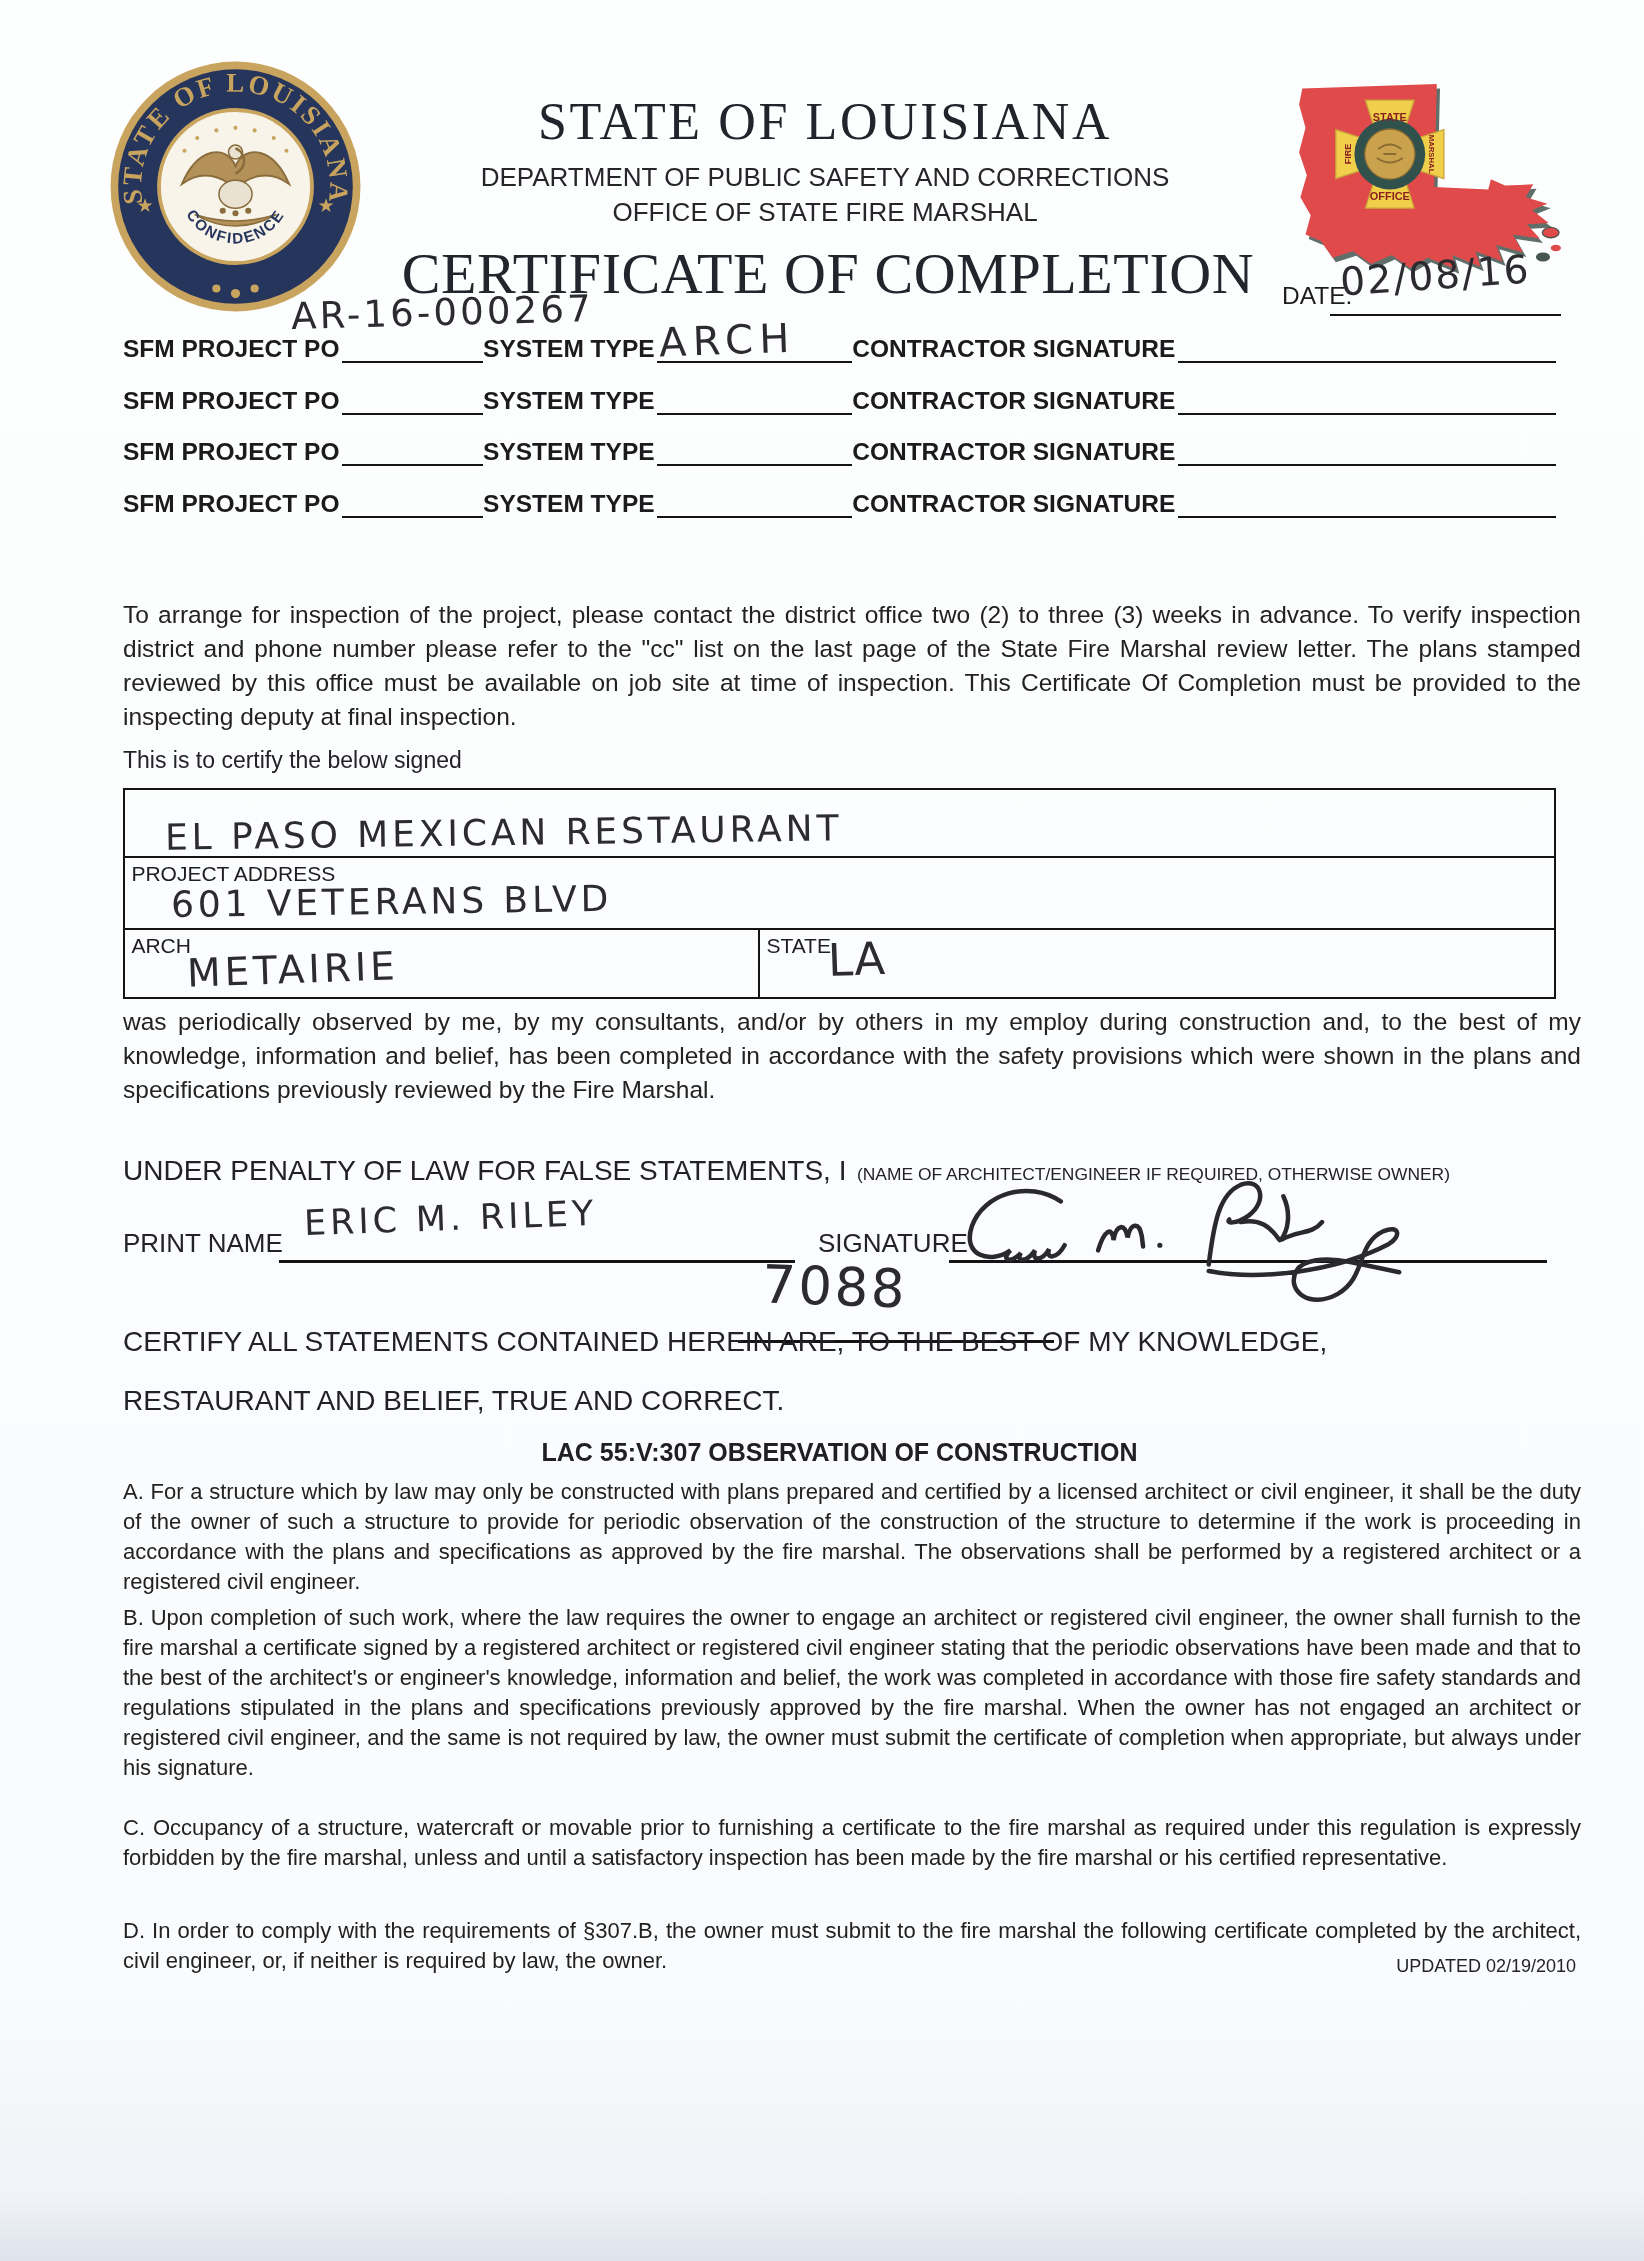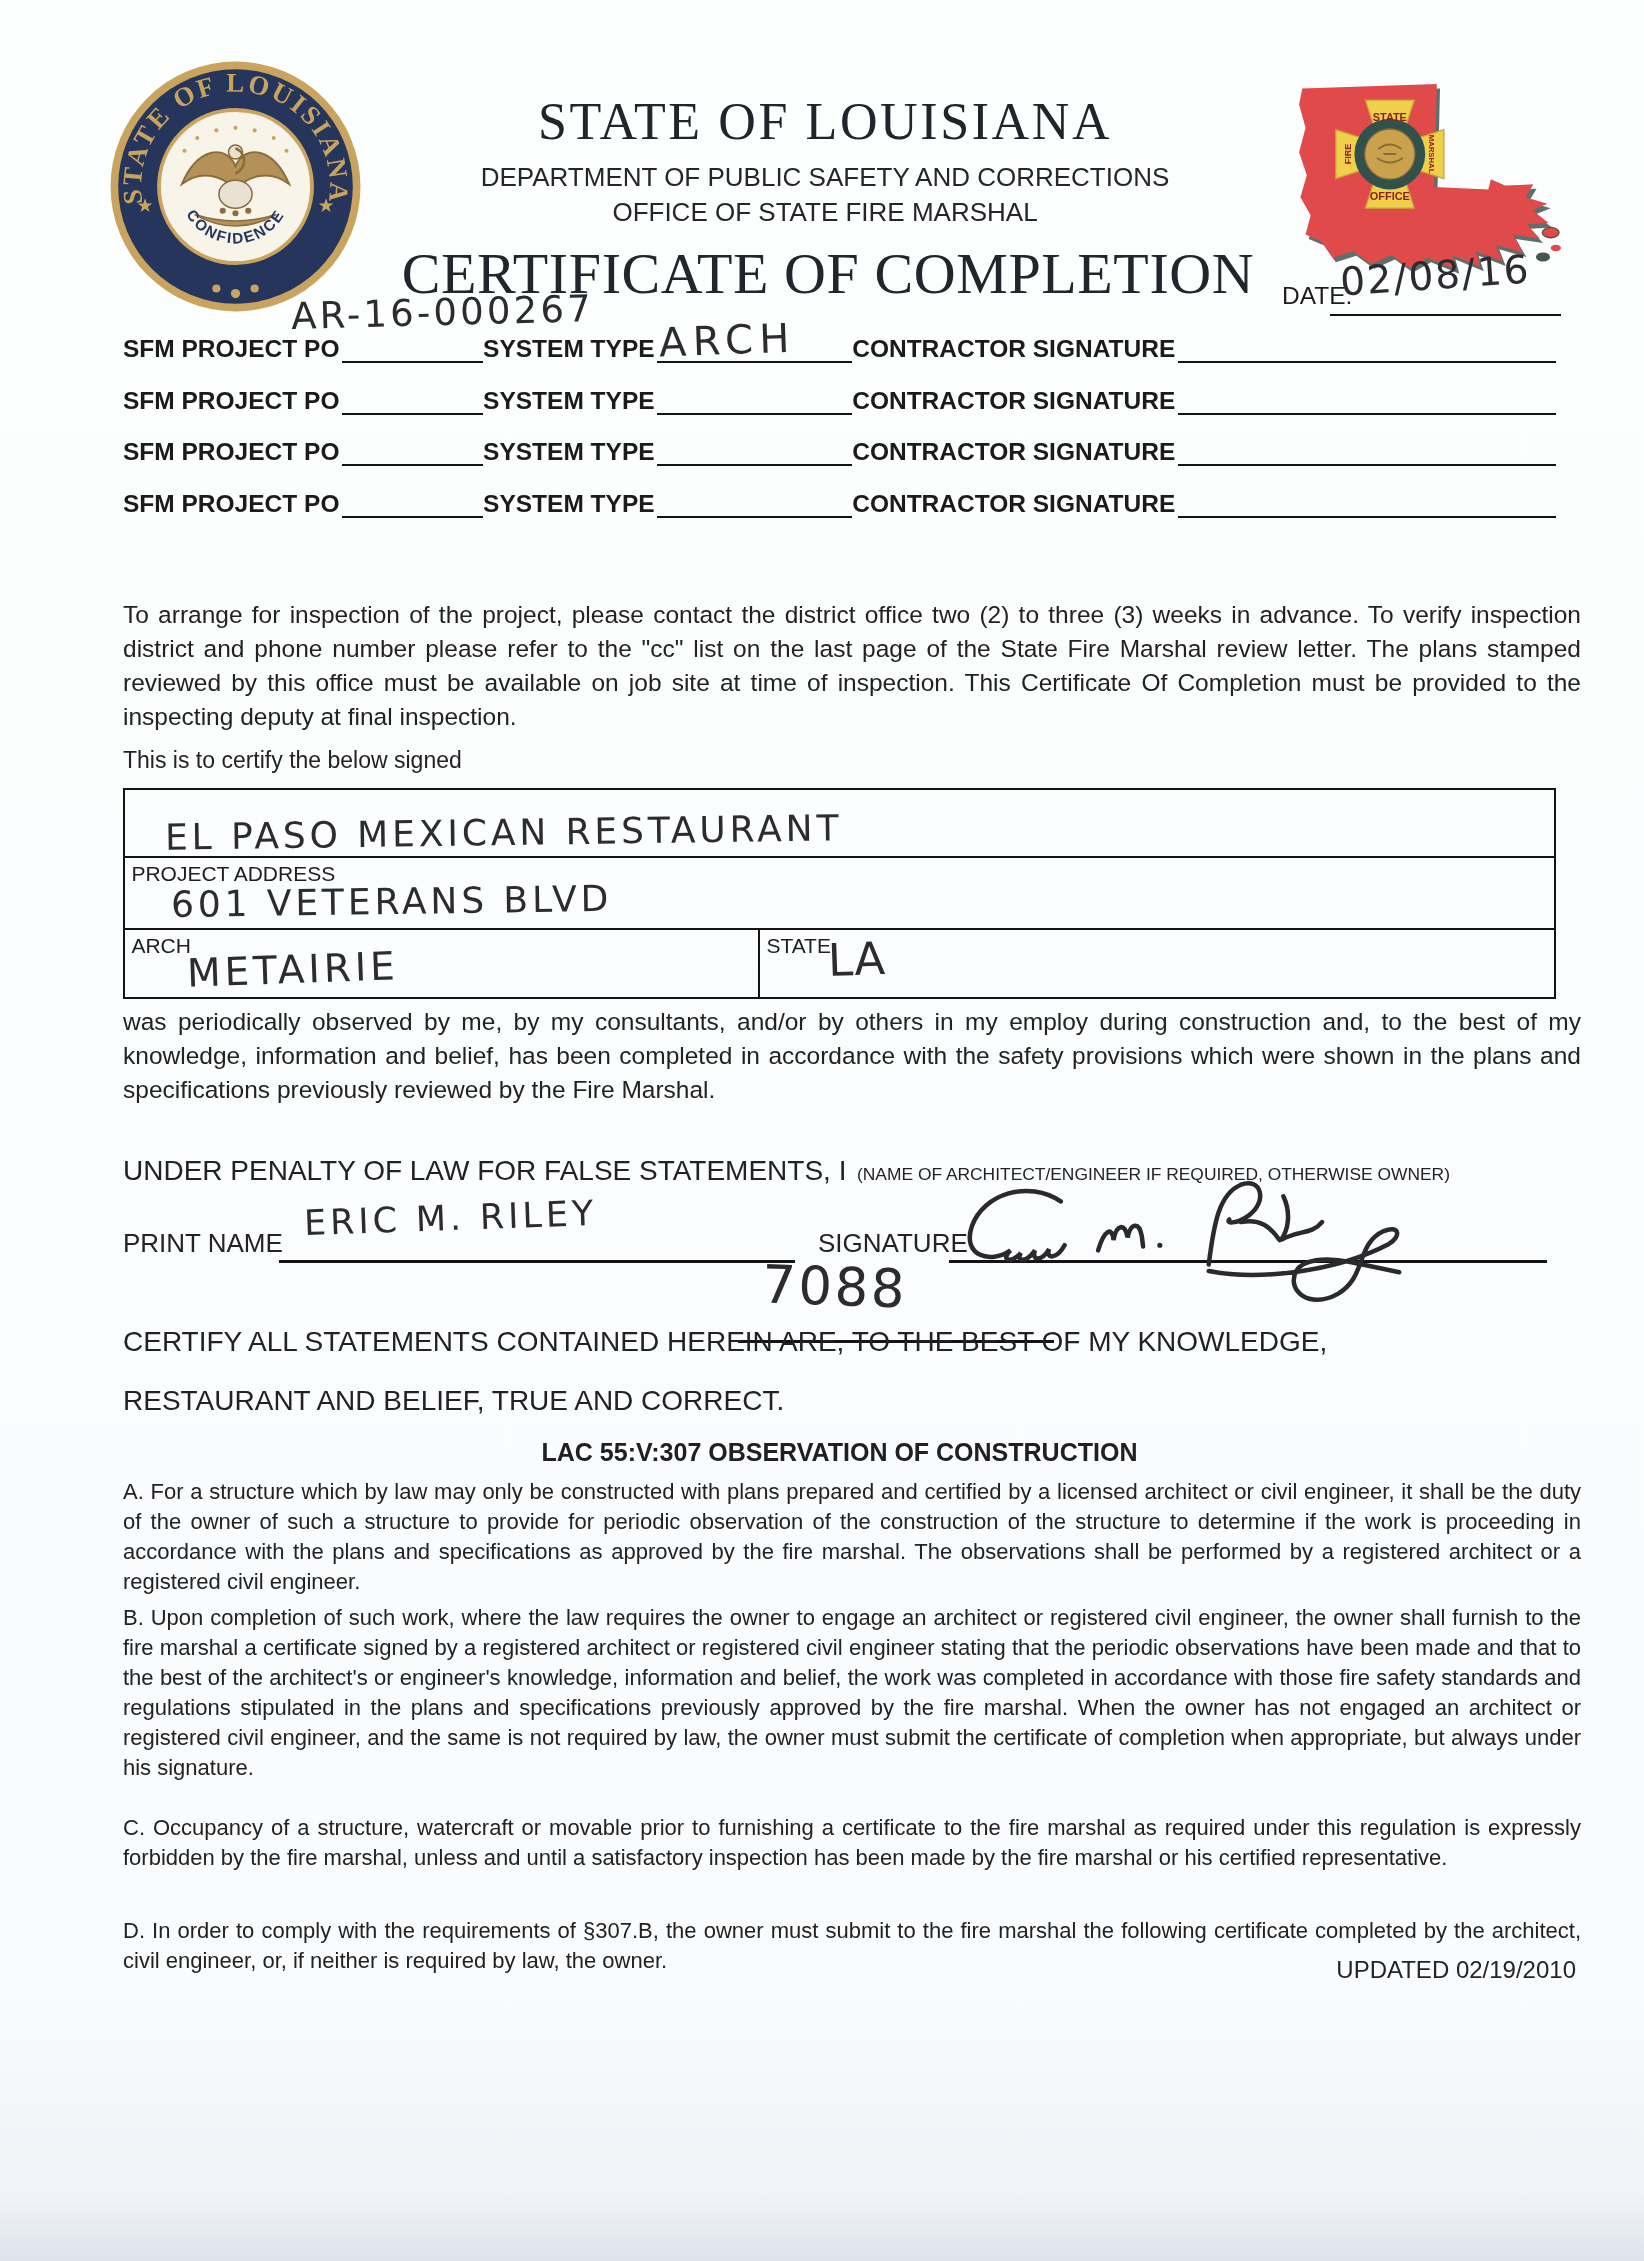--- a/index.html
+++ b/index.html
@@ -206,17 +206,17 @@
   <div class="abs" style="left:123px;top:1326px;width:1457px;font-size:28px;color:#222226;">CERTIFY ALL STATEMENTS CONTAINED HEREIN ARE, TO THE BEST OF MY KNOWLEDGE,</div>
   <div class="abs" style="left:123px;top:1385px;width:1457px;font-size:28px;color:#222226;">RESTAURANT AND BELIEF, TRUE AND CORRECT.</div>
 
   <div class="abs ctr" style="left:123px;top:1438px;width:1433px;font-size:25px;font-weight:bold;color:#202024;">LAC 55:V:307 OBSERVATION OF CONSTRUCTION</div>
 
   <div class="para clause" style="top:1477px;">A. For a structure which by law may only be constructed with plans prepared and certified by a licensed architect or civil engineer, it shall be the duty of the owner of such a structure to provide for periodic observation of the construction of the structure to determine if the work is proceeding in accordance with the plans and specifications as approved by the fire marshal. The observations shall be performed by a registered architect or a registered civil engineer.</div>
   <div class="para clause" style="top:1603px;">B. Upon completion of such work, where the law requires the owner to engage an architect or registered civil engineer, the owner shall furnish to the fire marshal a certificate signed by a registered architect or registered civil engineer stating that the periodic observations have been made and that to the best of the architect's or engineer's knowledge, information and belief, the work was completed in accordance with those fire safety standards and regulations stipulated in the plans and specifications previously approved by the fire marshal. When the owner has not engaged an architect or registered civil engineer, and the same is not required by law, the owner must submit the certificate of completion when appropriate, but always under his signature.</div>
   <div class="para clause" style="top:1813px;">C. Occupancy of a structure, watercraft or movable prior to furnishing a certificate to the fire marshal as required under this regulation is expressly forbidden by the fire marshal, unless and until a satisfactory inspection has been made by the fire marshal or his certified representative.</div>
   <div class="para clause" style="top:1916px;">D. In order to comply with the requirements of §307.B, the owner must submit to the fire marshal the following certificate completed by the architect, civil engineer, or, if neither is required by law, the owner.</div>
 
-  <div class="abs" style="left:1225px;top:1956px;width:351px;text-align:right;font-size:24px;color:#242428;">UPDATED 02/19/2010</div>
+  <div class="abs" style="left:1225px;top:1956px;width:351px;text-align:right;font-size:18px;color:#242428;">UPDATED 02/19/2010</div>
 
   <div class="abs" style="left:0;top:2192px;width:1644px;height:69px;background:linear-gradient(180deg,rgba(210,219,229,0) 0%,rgba(205,214,226,0.35) 55%,rgba(198,208,221,0.5) 100%);"></div>
 </div>
 
 
 </body></html>

